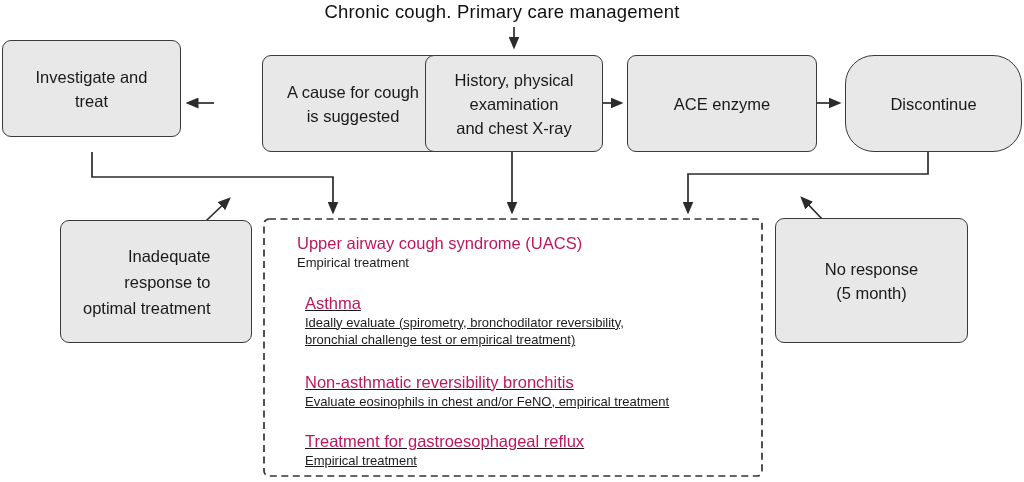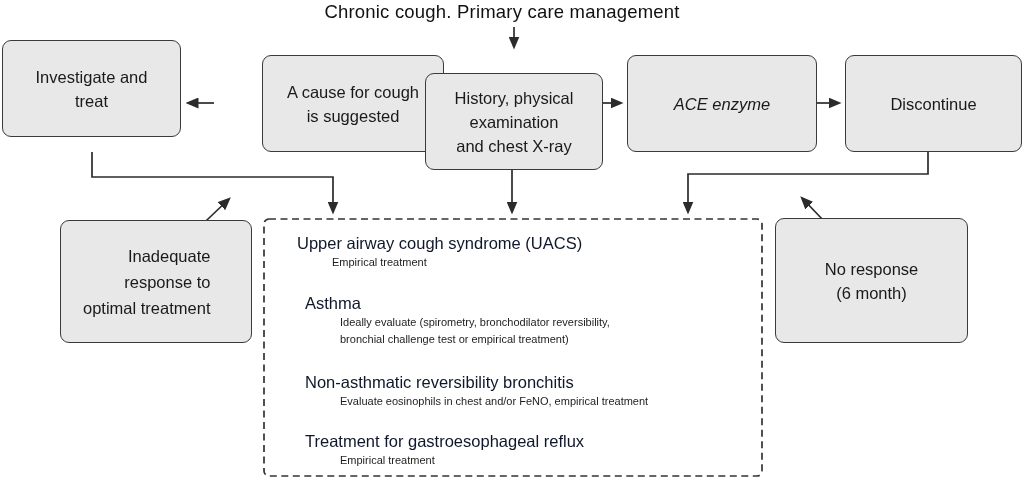--- a/index.html
+++ b/index.html
@@ -50,48 +50,47 @@
     z-index: 2;
   }
   .node.left-text {
     justify-content: flex-start;
     text-align: right;
     padding-left: 22px;
     line-height: 26px;
   }
   #node-investigate  { left: 2px;   top: 40px;  width: 179px; height: 97px; }
   #node-cause        { left: 214px; top: 55px;  width: 182px; height: 97px; margin-left: 48px; }
-  #node-history      { left: 425px; top: 73px;  width: 178px; height: 97px; }
-  #node-ace          { left: 627px; top: 55px;  width: 190px; height: 97px; font-style: italic; }
-  #node-discontinue  { left: 845px; top: 55px;  width: 177px; height: 97px; }
+  #node-history      { left: 425px; top: 55px;  width: 178px; height: 97px; }
+  #node-ace          { left: 627px; top: 55px;  width: 190px; height: 97px; }
+  #node-discontinue  { left: 845px; top: 55px;  width: 177px; height: 97px; border-radius: 29px; }
   #node-inadequate   { left: 60px;  top: 220px; width: 192px; height: 123px; }
   #node-no-response  { left: 775px; top: 218px; width: 193px; height: 125px; }
   .dashed-panel {
     position: absolute;
     left: 263px;
     top: 218px;
     width: 500px;
     height: 259px;
     box-sizing: border-box;
     padding: 15px 10px 0 34px;
     z-index: 2;
   }
   .panel-entry { margin-bottom: 21px; }
-  .panel-entry.indented { margin-left: 8px; }
+  .panel-entry.indented { margin-left: 8px; text-decoration: underline; }
   .panel-entry .entry-title {
     font-size: 16.5px;
     line-height: 21px;
-    color: #0f172a;
+    color: #be185d;
   }
   .panel-entry .entry-detail {
-    font-size: 11px;
+    font-size: 13px;
     line-height: 17.5px;
     color: #1d1d1d;
     white-space: pre-line;
-    margin-left: 35px;
   }
 </style>
 </head>
 <body>
 
 <div id="canvas">
 
   <div class="diagram-title">Chronic cough. Primary care management</div>
 
   <svg id="wires" viewBox="0 0 1024 482" xmlns="http://www.w3.org/2000/svg">
@@ -136,21 +135,21 @@
 
   <div class="node" id="node-ace">ACE enzyme</div>
 
   <div class="node" id="node-discontinue">Discontinue</div>
 
   <div class="node left-text" id="node-inadequate">Inadequate
 response to
 optimal treatment</div>
 
   <div class="node" id="node-no-response">No response
-(6 month)</div>
+(5 month)</div>
 
   <div class="dashed-panel">
     <div class="panel-entry">
       <div class="entry-title">Upper airway cough syndrome (UACS)</div>
       <div class="entry-detail">Empirical treatment</div>
     </div>
     <div class="panel-entry indented" style="margin-bottom:23px;">
       <div class="entry-title">Asthma</div>
       <div class="entry-detail">Ideally evaluate (spirometry, bronchodilator reversibility,
 bronchial challenge test or empirical treatment)</div>

